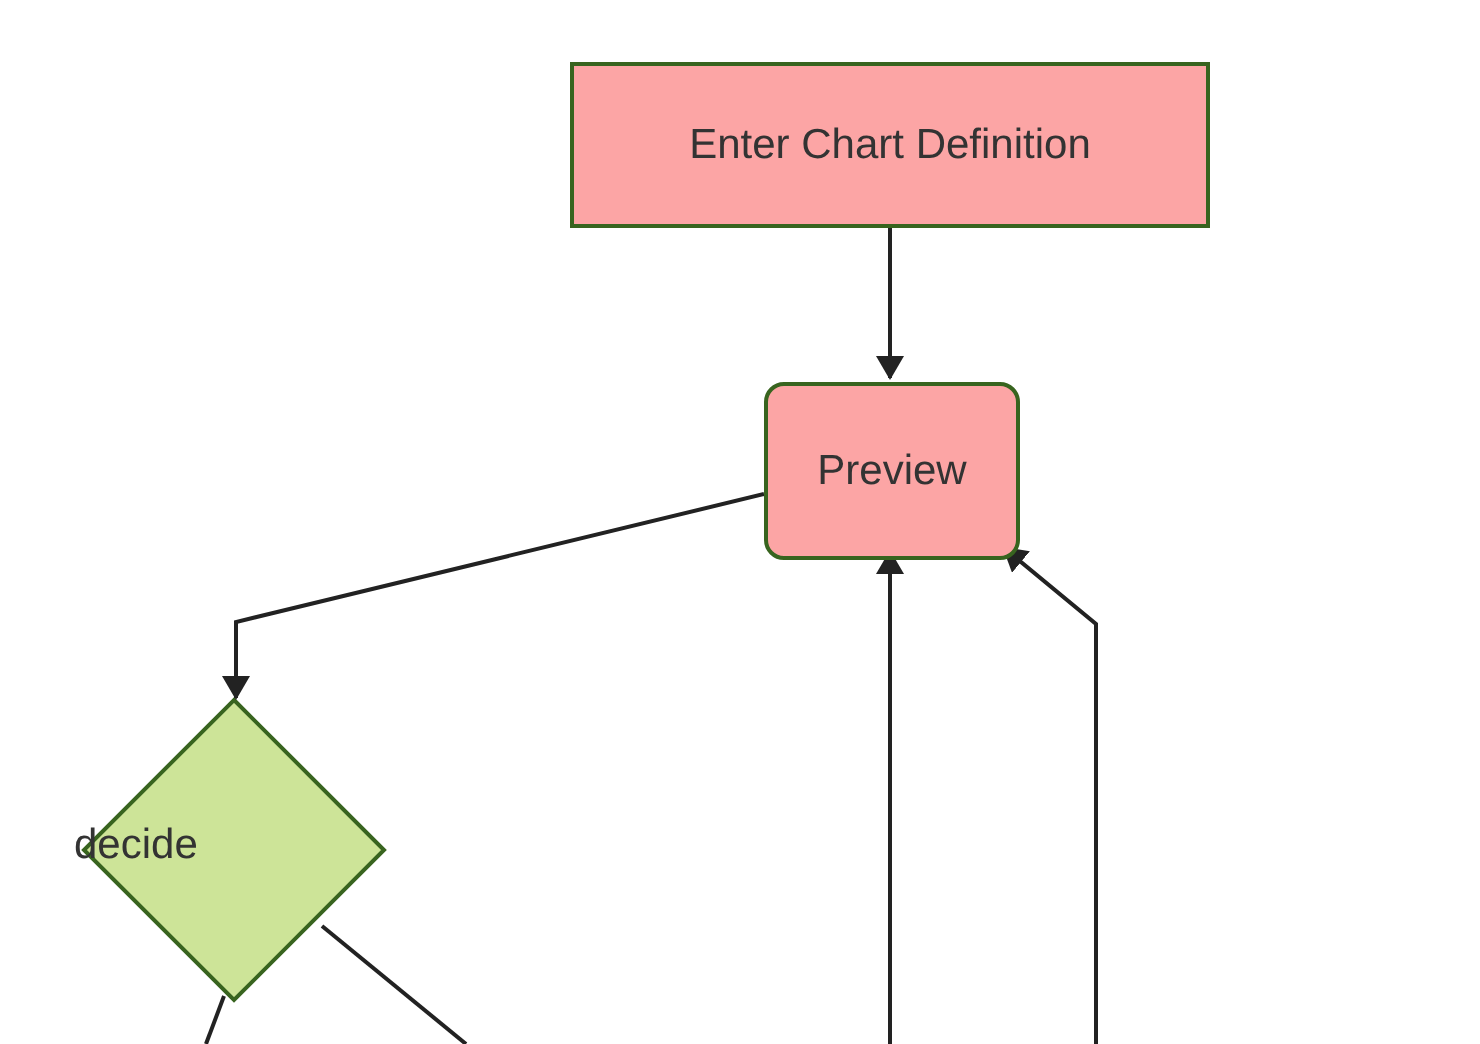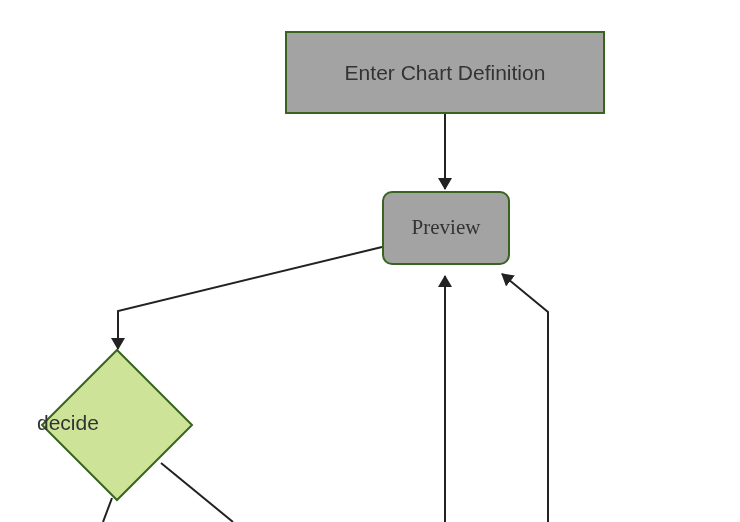--- a/index.html
+++ b/index.html
@@ -19,43 +19,42 @@
   #edge-layer {
     position: absolute;
     left: 0;
     top: 0;
     width: 740px;
     height: 522px;
   }
   .node {
     position: absolute;
     box-sizing: border-box;
-    background: #a3a3a3;
+    background: #fca5a5;
     border: 2px solid #38641f;
     display: flex;
     align-items: center;
     justify-content: center;
     font-size: 21px;
     line-height: 1.2;
     color: #333333;
     white-space: nowrap;
   }
   #node-enter-chart-definition {
     left: 285px;
     top: 31px;
     width: 320px;
     height: 83px;
   }
   #node-preview {
     left: 382px;
     top: 191px;
     width: 128px;
-    height: 74px;
+    height: 89px;
     border-radius: 10px;
-    font-family: Liberation Serif, serif;
   }
   #node-decide-label {
     position: absolute;
     left: 37px;
     top: 411px;
     width: 160px;
     text-align: left;
     font-size: 21px;
     color: #333333;
     white-space: nowrap;

